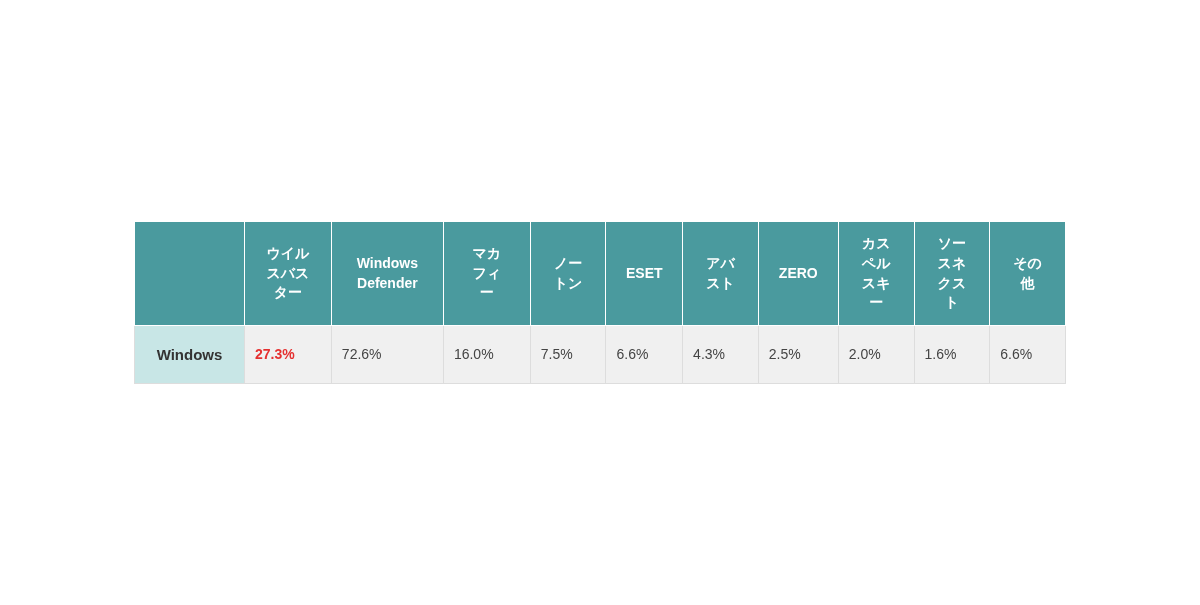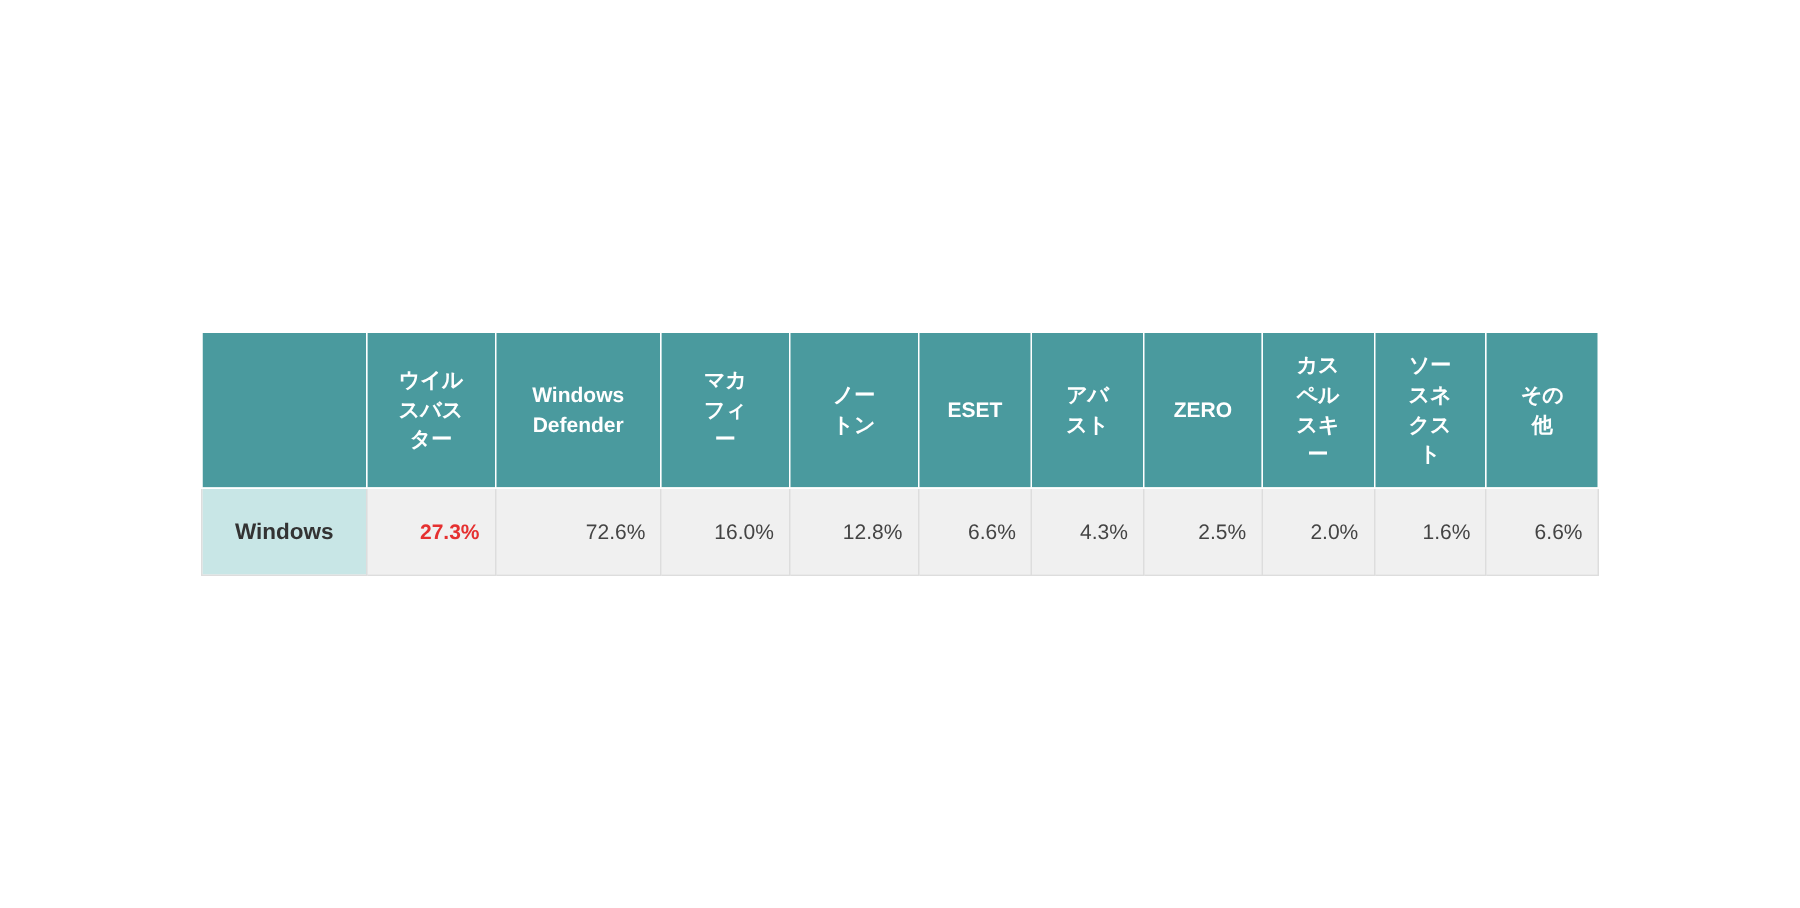--- a/index.html
+++ b/index.html
@@ -46,21 +46,21 @@
 
     tbody tr:nth-child(odd) {
       background-color: #f5f5f5;
     }
 
     tbody tr:nth-child(even) {
       background-color: #ffffff;
     }
 
     tbody td {
-      text-align: right;
+      text-align: left;
       padding: 18px 10px;
       font-size: 14px;
       color: #444444;
       border: 1px solid #dddddd;
       vertical-align: middle;
     }
 
     tbody td.row-label {
       background-color: #c8e6e6;
       font-weight: bold;
@@ -102,21 +102,21 @@
         <th>ソー<br>スネ<br>クス<br>ト</th>
         <th>その<br>他</th>
       </tr>
     </thead>
     <tbody>
       <tr>
         <td class="row-label">Windows</td>
         <td class="highlight-red">27.3%</td>
         <td>72.6%</td>
         <td>16.0%</td>
-        <td>12.8%</td>
+        <td>7.5%</td>
         <td>6.6%</td>
         <td>4.3%</td>
         <td>2.5%</td>
         <td>2.0%</td>
         <td>1.6%</td>
         <td>6.6%</td>
       </tr>
     </tbody>
   </table>
 </div>

